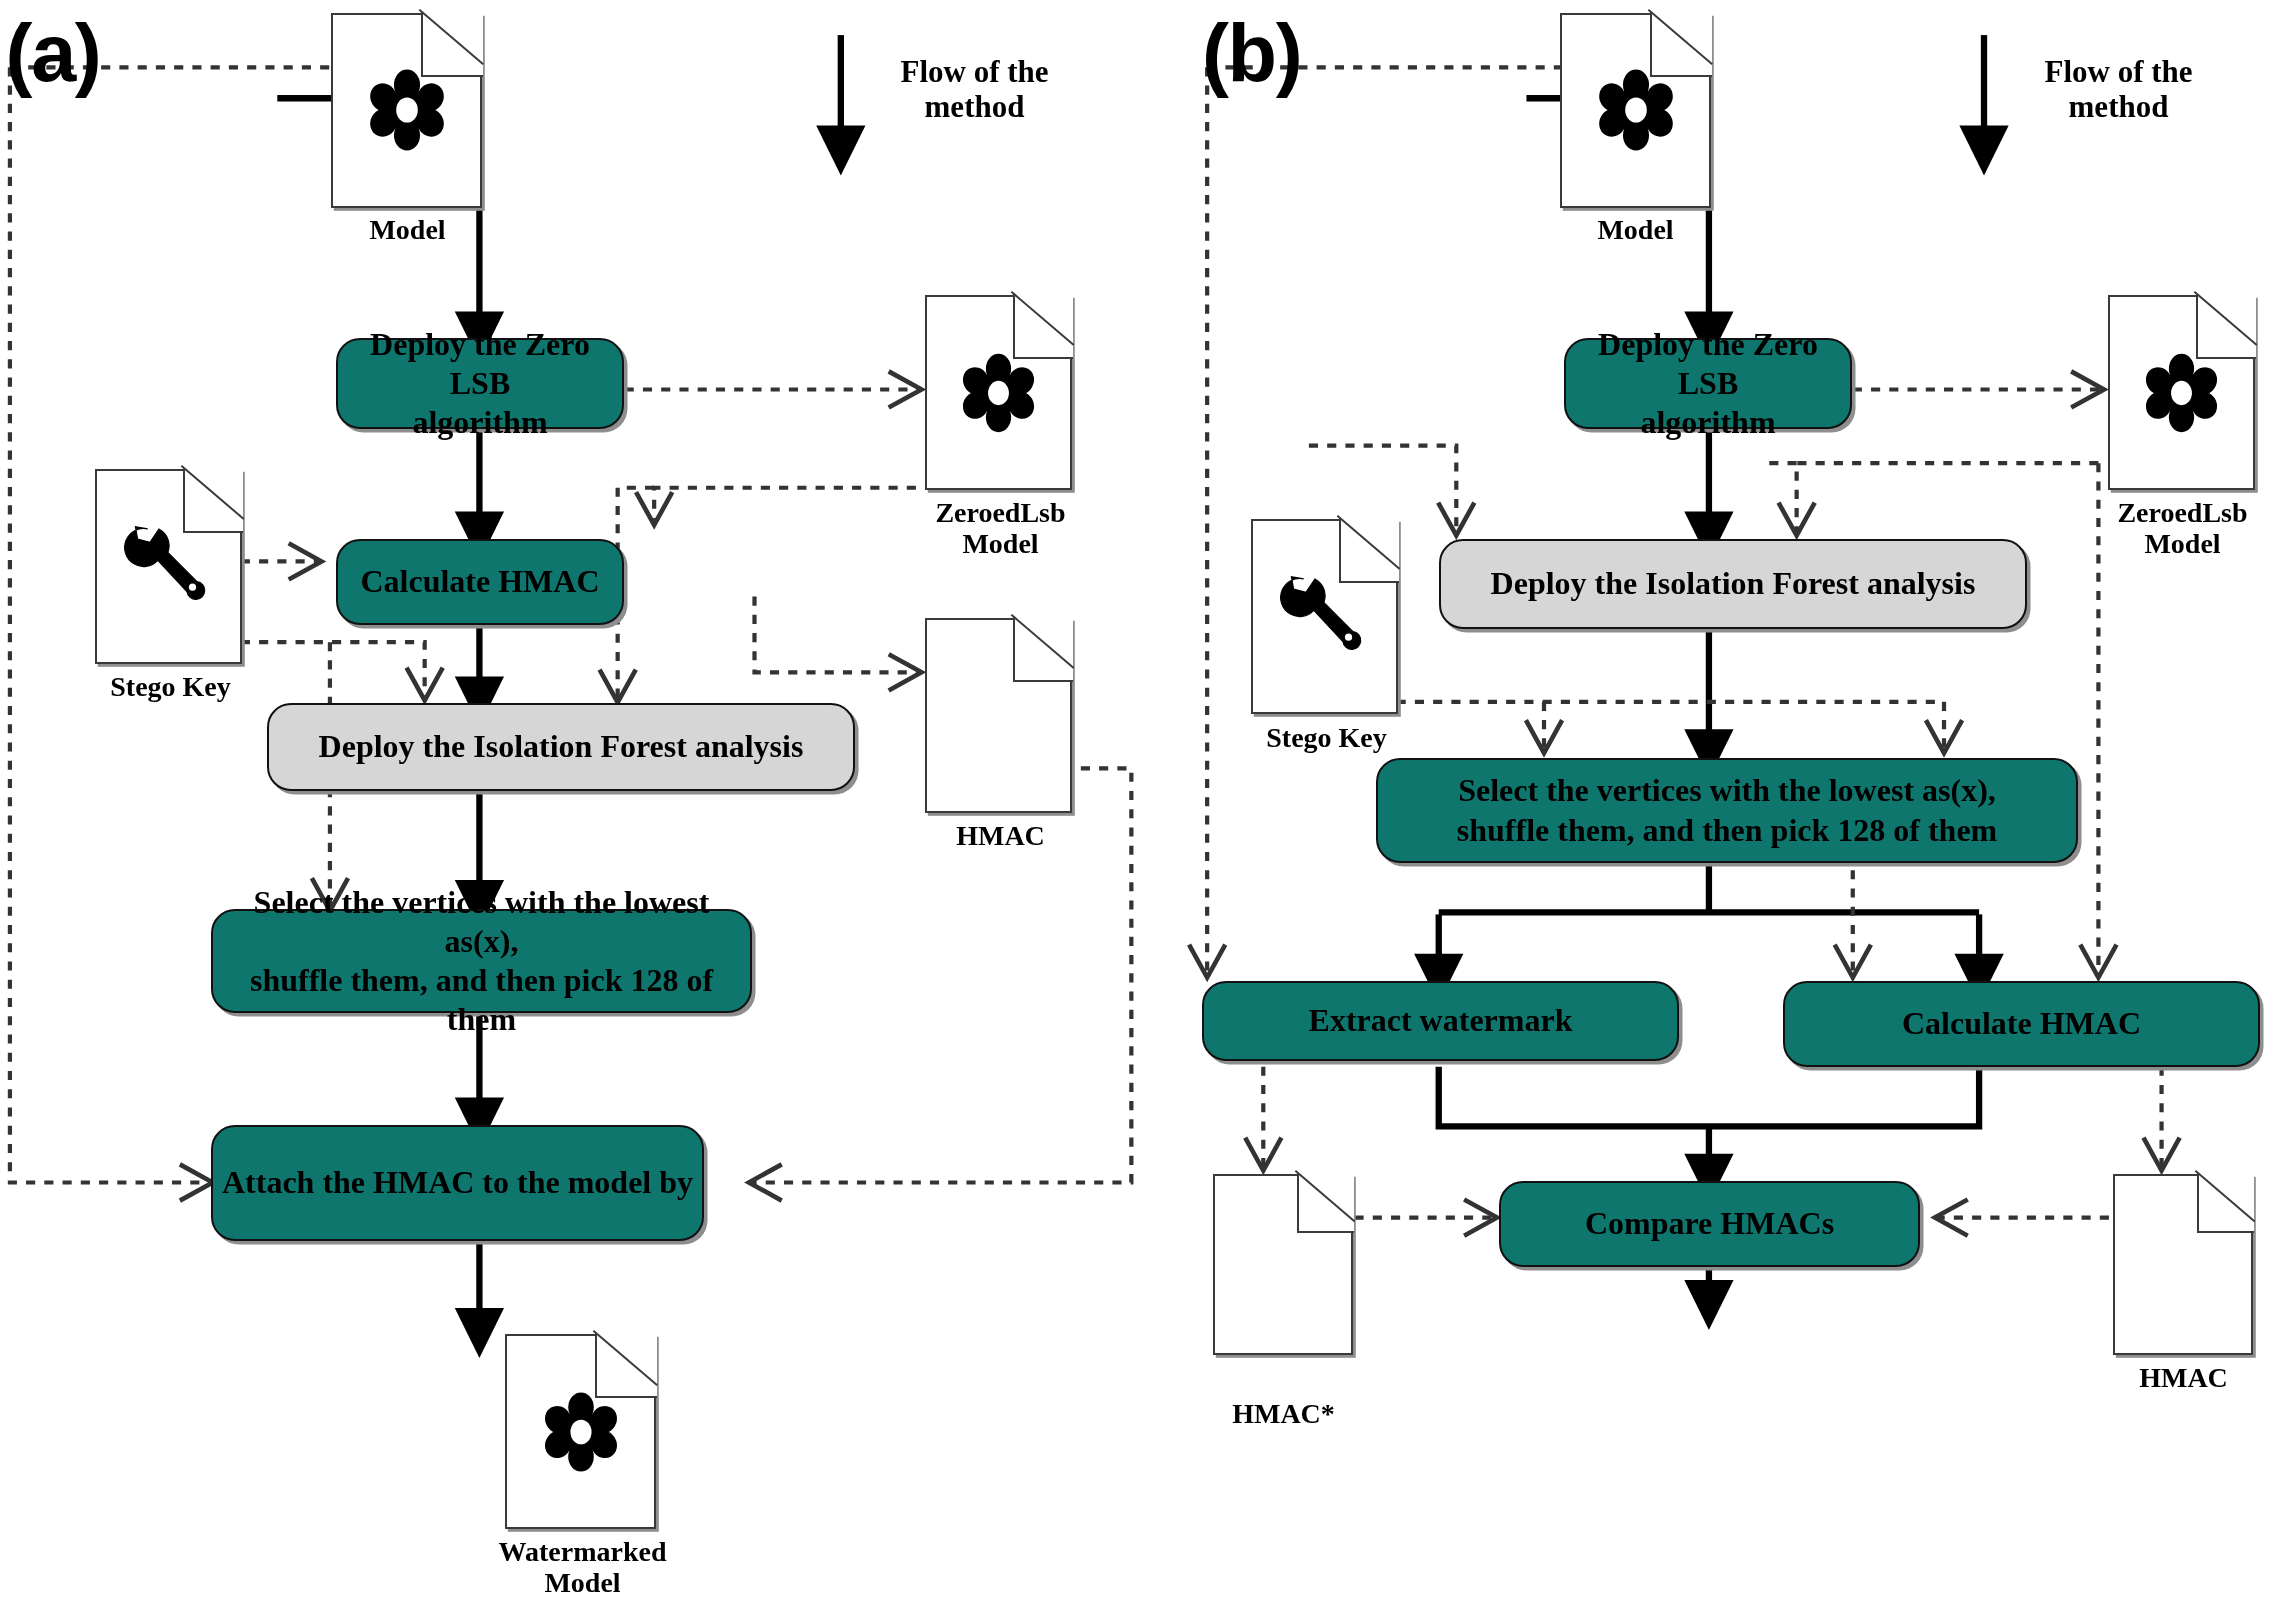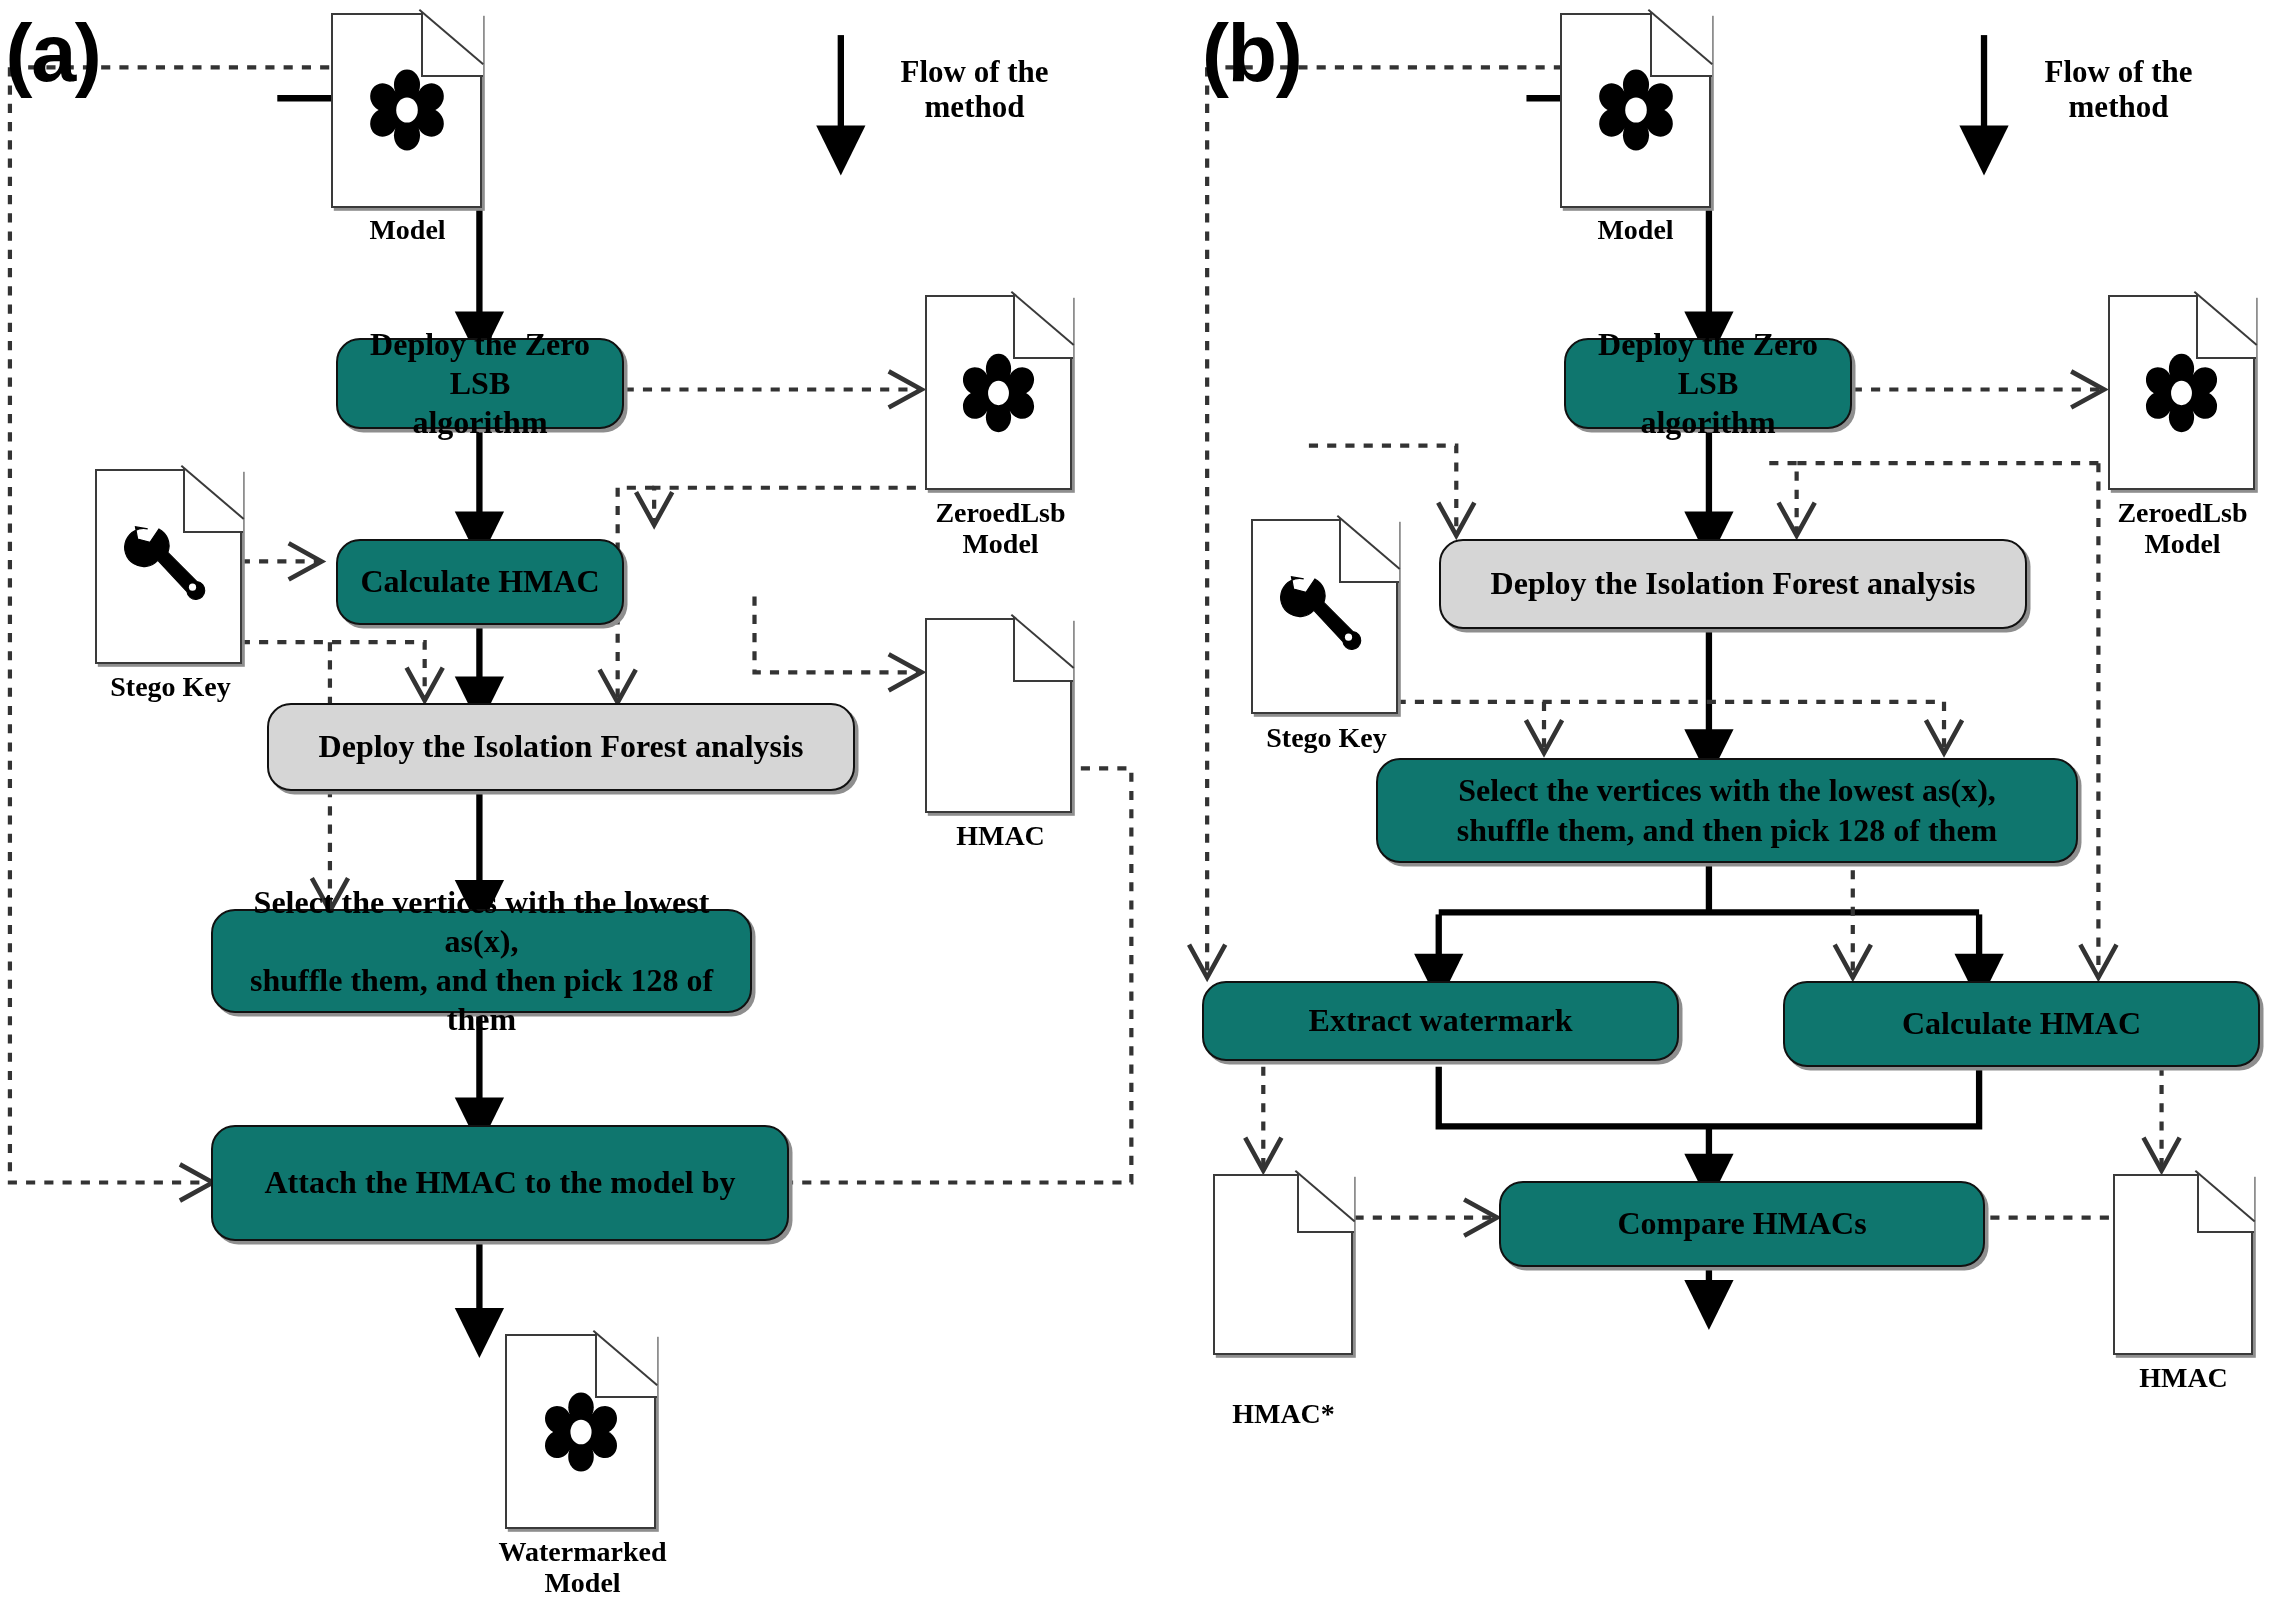--- a/index.html
+++ b/index.html
@@ -236,21 +236,21 @@
     <div>Deploy the Isolation Forest analysis</div>
   </div>
 
   <div class="proc" style="left:211px;top:909px;width:541px;height:104px;">
     <div>
       <div>Select the vertices with the lowest as(x),</div>
       <div>shuffle them, and then pick 128 of them</div>
     </div>
   </div>
 
-  <div class="proc" style="left:211px;top:1125px;width:578px;height:116px;">
+  <div class="proc" style="left:211px;top:1125px;width:493px;height:116px;">
     <div>
       <div>Attach the HMAC to the model by</div>
     </div>
   </div>
 
   <div class="doc" style="left:505px;top:1334px;width:151px;height:195px;">
     <div class="sheet">
       <div class="fold"></div>
       <div class="glyph">
         <svg class="flower" width="88" height="88" viewBox="0 0 100 100">
@@ -374,19 +374,19 @@
 
   <div class="doc" style="left:2113px;top:1174px;width:140px;height:181px;">
     <div class="sheet">
       <div class="fold"></div>
     </div>
   </div>
   <div class="doc-caption" style="left:2092px;top:1362px;width:183px;">
     <div>HMAC</div>
   </div>
 
-  <div class="proc" style="left:1499px;top:1181px;width:486px;height:86px;">
+  <div class="proc" style="left:1499px;top:1181px;width:421px;height:86px;">
     <div>Compare HMACs</div>
   </div>
 
 
 </div>
 
 
 </body></html>

